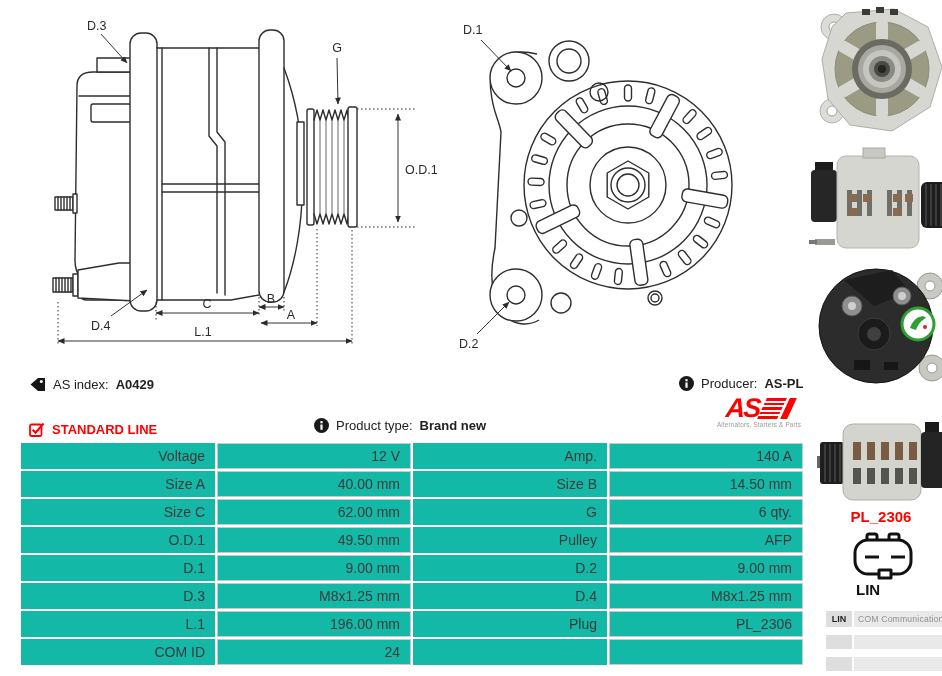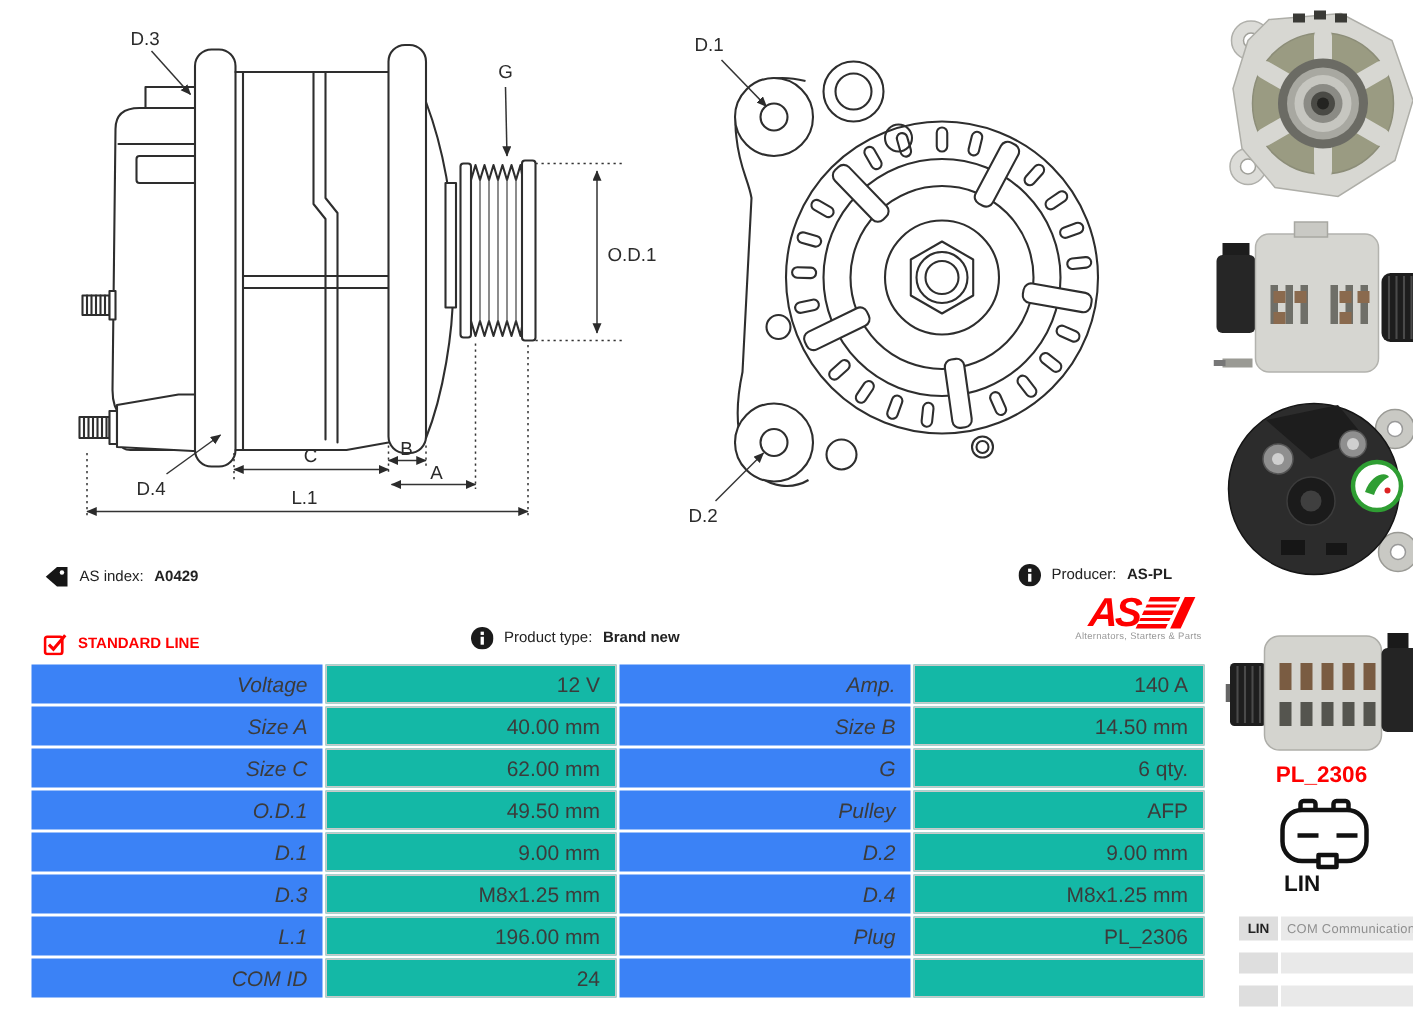--- a/index.html
+++ b/index.html
@@ -9,21 +9,21 @@
   }
   svg text { font-family:"Liberation Sans", sans-serif; }
   .dim-label { font-size:12.5px; fill:#2b2b2b; }
 
   
   #side-diagram  { position:absolute; left:30px; top:8px; }
   #front-diagram { position:absolute; left:430px; top:8px; }
 
   
   .info-item { position:absolute; display:flex; align-items:center; gap:7px;
-               font-size:10px; color:#222; white-space:nowrap; }
+               font-size:13px; color:#222; white-space:nowrap; }
   .info-item .b { font-weight:bold; }
   #standard-line span { color:#fe0000; font-weight:bold; }
   #as-index   { left:18px;  top:377px; }
   #standard-line { left:18px; top:422px; }
   #desc-line  { left:303px; top:377px; }
   #ptype-line { left:303px; top:418px; }
   #producer-line { left:668px; top:376px; }
 
   
   #as-logo { position:absolute; left:698px; top:396px; width:100px; text-align:center; }
@@ -33,21 +33,21 @@
   .logo-stripes { display:flex; flex-direction:column; gap:2px; transform:skewX(-25deg); }
   .logo-stripes i { display:block; width:20px; height:2.6px; background:#fe0000; }
   .logo-endbar { width:7px; height:21px; background:#fe0000; transform:skewX(-25deg); }
   .logo-tagline { font-size:6.3px; color:#999; margin-top:1px; white-space:nowrap; letter-spacing:.2px; }
 
   
   #spec-table { position:absolute; left:10px; top:443px;
     display:grid; grid-template-columns:194px 194px 194px 194px; grid-auto-rows:26px; gap:2px; }
   .cell { box-sizing:border-box; display:flex; align-items:center; justify-content:flex-end;
           padding-right:10px; font-size:14px; color:#3b3b3b; }
-  .cell.lab { background:#3b82f6;font-style:italic; }
+  .cell.lab { background:#14b8a6; }
   .cell.val { background:#14b8a6; border:1px solid #c9c9c9;text-align:center; }
 
   
   .photo { position:absolute; }
   #plug-code { position:absolute; left:798px; top:508px; width:144px; text-align:center;
                font-size:15px; font-weight:bold; color:#fe0000; }
   #plug-svg { position:absolute; left:842px; top:530px; }
   #plug-name { position:absolute; left:845px; top:581px; font-size:15px; font-weight:bold; color:#111; }
   #com-table { position:absolute; left:815px; top:611px; width:124px; }
   .com-row { display:flex; gap:2px; margin-bottom:8px; }

